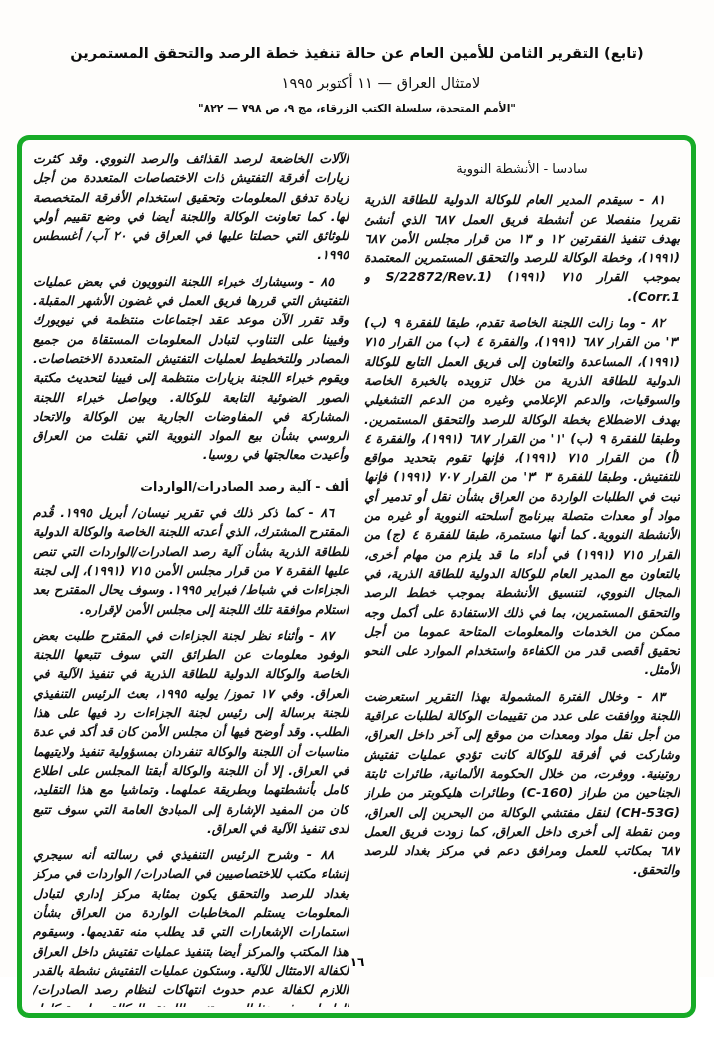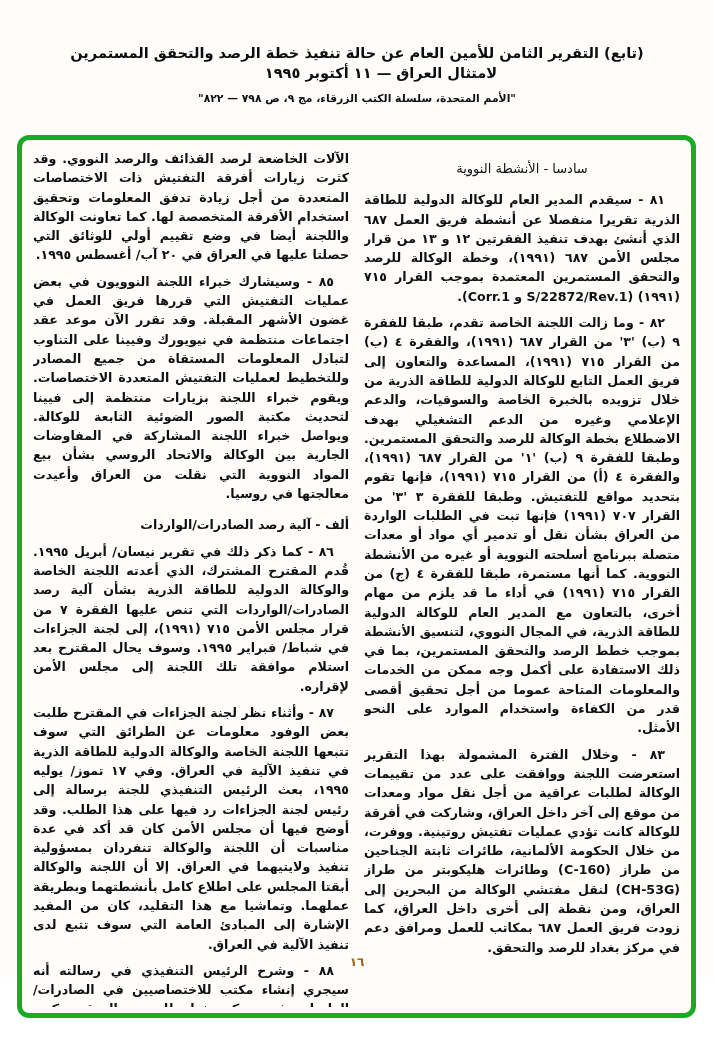--- a/index.html
+++ b/index.html
@@ -9,21 +9,21 @@
     font-family:"DejaVu Sans", sans-serif;
     color:#0e0e0e;
     position:relative;
     overflow:hidden;
   }
   .page { position:relative; width:714px; height:977px; background:#fefdfb; }
 
   
   .doc-header { direction:rtl; text-align:center; padding-top:44px; }
   .doc-header .t1 { font-size:14.6px; font-weight:bold; letter-spacing:0; }
-  .doc-header .t2 { font-size:14.6px; font-weight:bold; margin-top:3px;padding-left:48px; }
+  .doc-header .t2 { font-size:14.6px; font-weight:normal; margin-top:13px;padding-left:48px; }
   .doc-header .t3 { font-size:10.8px; font-weight:bold; margin-top:11px; }
 
   
   .content-frame {
     position:absolute;
     left:17px; top:135px;
     width:679px; height:883px;
     box-sizing:border-box;
     border:5px solid #17ab27;
     border-radius:12px;
@@ -36,40 +36,40 @@
   .text-col {
     flex:1 1 0;
     overflow:hidden;
     direction:rtl;
     text-align:justify;
     font-size:12.6px;
     line-height:19.3px;
     font-weight:bold;
     color:#101010;
   }
-  .text-col p { margin:0 0 7px 0; }
+  .text-col p { margin:0 0 7px 0;font-style:italic; }
   .text-col p.indent { text-indent:15px; }
   .text-col h2 {
     font-size:13px; font-weight:normal;
     text-align:center;
     margin:10px 0 12px 0;
   }
   .text-col h3 {
     font-size:12.6px; font-weight:bold;
     text-align:right;
     margin:12px 0 7px 0;
   }
 
   
   .page-number {
     position:absolute;
     bottom:8px; left:0; right:0;
     text-align:center;
     font-size:12px; font-weight:bold;
-    color:#a16207;
+    color:#000000;
   }
 </style>
 </head>
 <body>
 
 <div class="page">
 
   <header class="doc-header">
     <div class="t1">(تابع) التقرير الثامن للأمين العام عن حالة تنفيذ خطة الرصد والتحقق المستمرين</div>
     <div class="t2">لامتثال العراق — ١١ أكتوبر ١٩٩٥</div>

